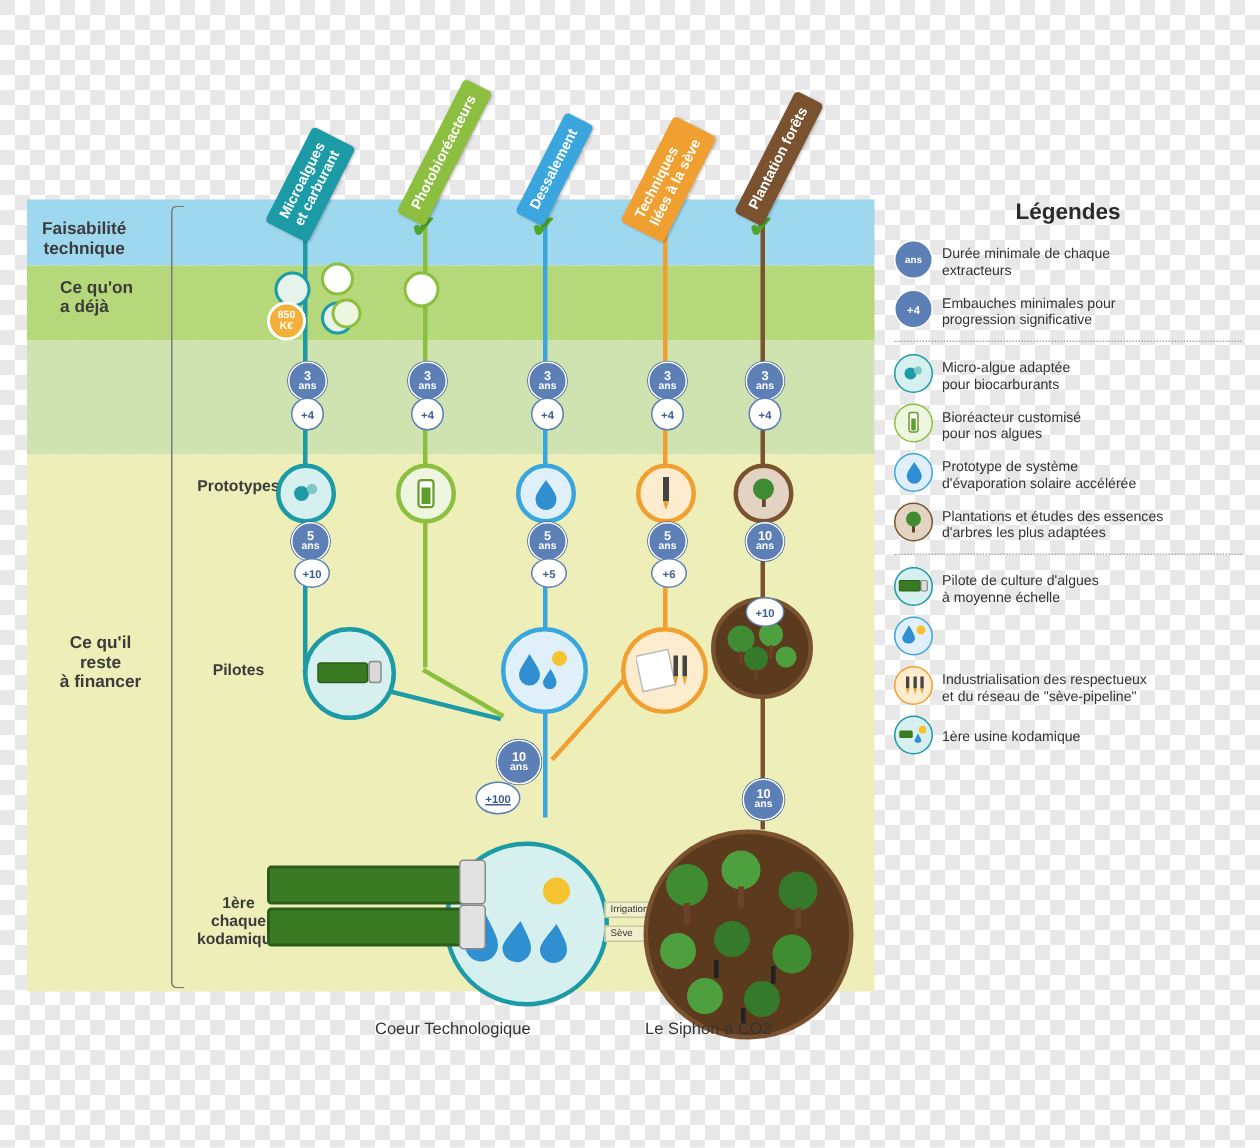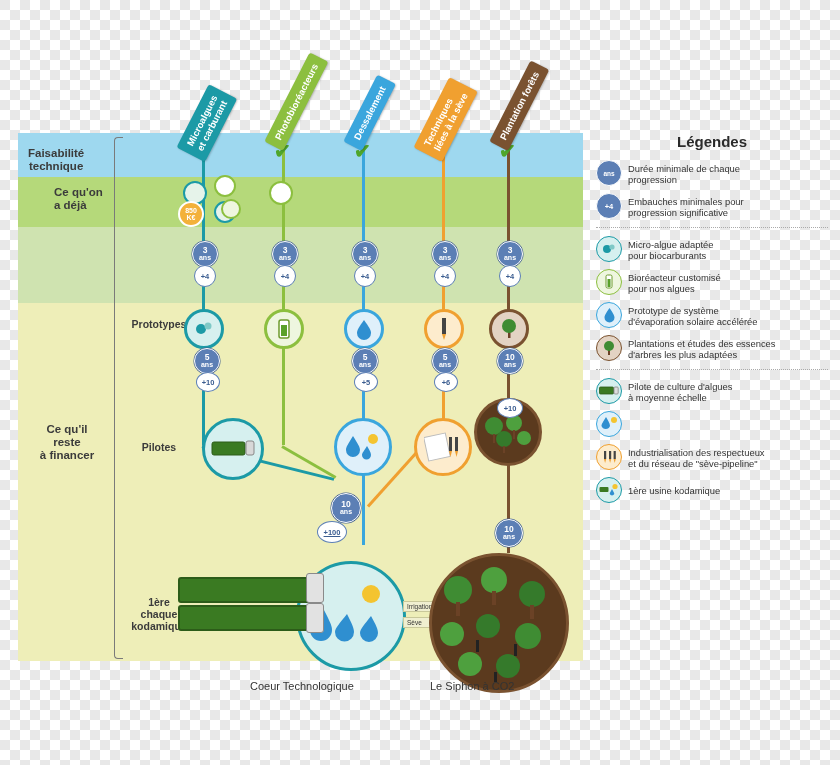--- a/index.html
+++ b/index.html
@@ -16,21 +16,21 @@
   .band{position:absolute;left:0;width:565px;}
   .band-tech{top:0;height:44px;background:#9ed8ef;}
   .band-deja{top:44px;height:50px;background:#b5d97a;}
   .band-mid{top:94px;height:76px;background:#cfe3b0;}
   .band-rest{top:170px;height:358px;background:#eeeeb8;}
   .band-label{
     position:absolute;font-size:11.5px;font-weight:bold;color:#3b3b3b;
     line-height:13px;
   }
   .lbl-tech{left:10px;top:14px;text-align:center;}
-  .lbl-deja{left:22px;top:53px;margin-left:14px;}
+  .lbl-deja{left:22px;top:53px;}
   .lbl-rest{left:10px;top:290px;width:78px;text-align:center;}
   .bracket{position:absolute;left:96px;top:4px;width:8px;height:520px;
     border-left:1.5px solid #7a7a7a;border-top:1.5px solid #7a7a7a;border-bottom:1.5px solid #7a7a7a;
     border-radius:4px 0 0 4px;}
   .row-label{position:absolute;font-size:10.5px;font-weight:bold;color:#3b3b3b;text-align:center;}
   .rl-proto{left:104px;top:185px;width:74px;}
   .rl-pilotes{left:104px;top:308px;width:74px;}
   .rl-usine{left:104px;top:463px;width:74px;line-height:12px;}
 
   
@@ -328,21 +328,21 @@
 
 <div class="legend">
   <div class="legend-title">Légendes</div>
 
   <div class="leg-row">
     <div class="leg-ico" style="background:#5c7fb5;flex-direction:column;line-height:7px;font-size:6.5px;font-weight:bold;">
       <span>ans</span>
     </div>
     <div class="leg-txt">
       <div>Durée minimale de chaque</div>
-      <div>progression</div>
+      <div>extracteurs</div>
     </div>
   </div>
   <div class="leg-row">
     <div class="leg-ico" style="background:#5c7fb5;font-size:7.5px;font-weight:bold;">
       <span>+4</span>
     </div>
     <div class="leg-txt">
       <div>Embauches minimales pour</div>
       <div>progression significative</div>
     </div>

